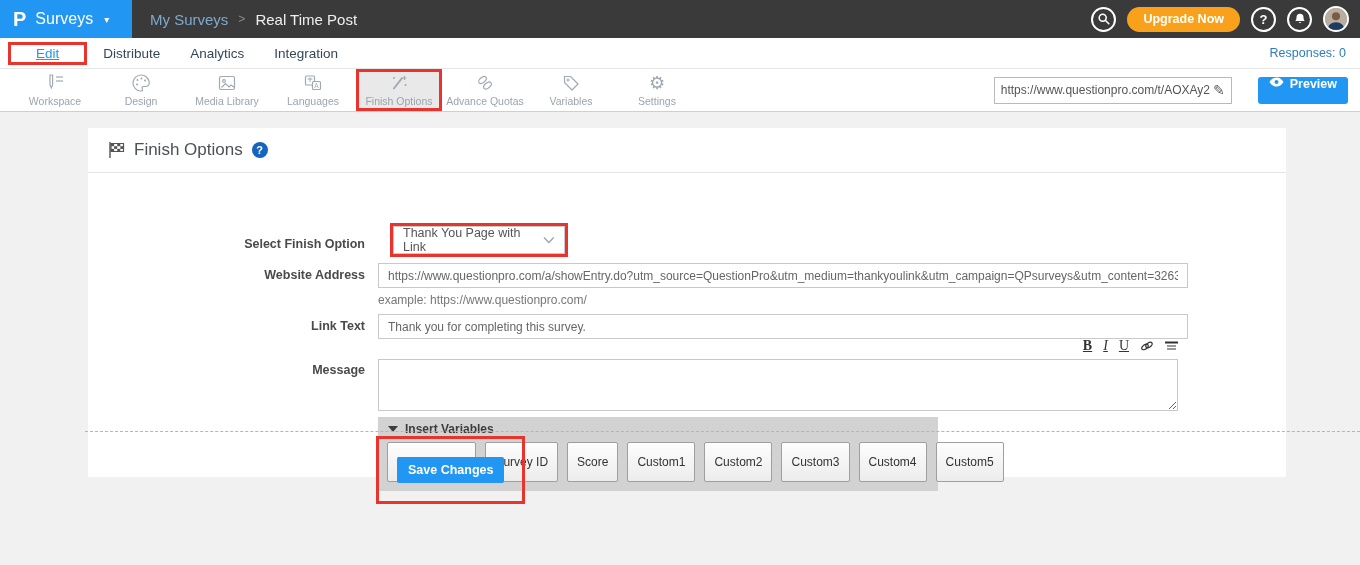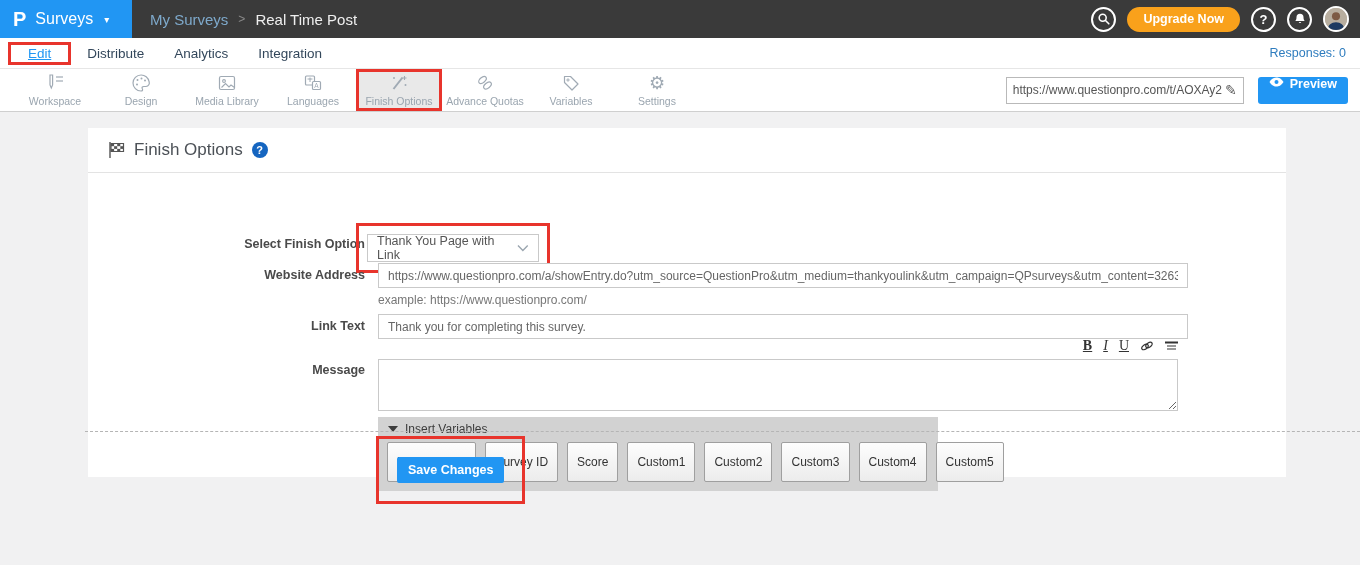--- a/index.html
+++ b/index.html
@@ -23,34 +23,34 @@
                 color:#fff; font-weight:bold; font-size:13px; }
   .upgrade-btn { height:25px; background:#f9a11b; border:none; border-radius:13px; color:#fff;
                  font-weight:bold; font-size:12.5px; padding:0 16px; cursor:pointer;
                  font-family:"Liberation Sans", sans-serif; }
   .avatar { width:26px; height:26px; border:2px solid #fff; border-radius:50%; overflow:hidden;
             cursor:pointer; background:#b3a99c; }
 
   
   .navtabs { height:30px; background:#fff; display:flex; align-items:center; padding-left:8px; }
   .tab { font-size:13.5px; color:#33475b; font-weight:500; margin-right:30px; cursor:pointer; }
-  .tab.active { color:#2196f3; text-decoration:underline; border:3px solid #e8342c; padding:1px 17px;
+  .tab.active { color:#2196f3; text-decoration:underline; border:3px solid #e8342c; padding:1px 25px;
                 margin-right:16px; }
   .responses { margin-left:auto; margin-right:14px; font-size:12.5px; color:#2e7cbe; }
 
   
   .toolbar { height:44px; background:#fff; border-top:1px solid #e6e6e6; border-bottom:1px solid #cfcfcf;
              display:flex; align-items:stretch; padding-left:12px; }
   .tool { width:86px; display:flex; flex-direction:column; align-items:center; justify-content:center;
           gap:2px; cursor:pointer; }
   .tool-label { font-size:10.5px; color:#9aa5af; white-space:nowrap; }
   .tool.active { background:#e9e9e9; border:3px solid #e8342c; }
   .tool svg, .tool .glyph-icon { height:20px; }
   .glyph-icon { font-size:18px; color:#a0aab4; line-height:20px; }
-  .toolbar-right { margin-left:auto; display:flex; align-items:center; gap:14px; margin-right:12px; }
+  .toolbar-right { margin-left:auto; display:flex; align-items:center; gap:26px; margin-right:12px; }
   .urlbox { width:238px; height:27px; border:1px solid #b9b9b9; background:#fff; display:flex;
             align-items:center; padding:0 6px; }
   .urlbox input { flex:1; border:none; outline:none; font-size:12px; color:#555; min-width:0;
                   font-family:"Liberation Sans", sans-serif; }
   .pencil { color:#555; font-size:14px; cursor:pointer; }
   .preview-btn { height:27px; background:#2196f3; color:#fff; border:none; border-radius:3px;
                  font-size:12.5px; font-weight:bold; padding:0 11px; display:flex; align-items:flex-start;
                  gap:6px; cursor:pointer; font-family:"Liberation Sans", sans-serif; }
 
   
@@ -59,21 +59,21 @@
                 padding-left:20px; gap:9px; }
   .card-title h1 { font-size:17px; font-weight:400; color:#4c5157; }
   .help-dot { width:16px; height:16px; border-radius:50%; background:#1565c0; color:#fff;
               font-size:11px; font-weight:bold; display:flex; align-items:center; justify-content:center;
               cursor:pointer; }
   .form { position:relative; height:304px; }
   .flabel { position:absolute; left:0; width:277px; text-align:right; font-size:12.5px;
             font-weight:bold; color:#4a4a4a; }
   .red-outline { border:3px solid #e8342c; }
 
-  .selwrap { position:absolute; left:268px; top:50px; padding:8px; }
+  .selwrap { position:absolute; left:302px; top:50px; padding:0; }
   .selectbox { width:172px; height:28px; border:1px solid #c9c9c9; background:#fff; display:flex;
                align-items:center; justify-content:space-between; padding:0 9px; cursor:pointer; }
   .selectbox span { font-size:12.5px; color:#555; }
 
   .tinput { position:absolute; left:290px; width:810px; height:25px; border:1px solid #c9c9c9;
             font-size:12px; color:#666; padding:0 9px; outline:none;
             font-family:"Liberation Sans", sans-serif; }
   .example { position:absolute; left:290px; top:120px; font-size:12px; color:#777; }
 
   .fmtbar { position:absolute; left:290px; top:166px; width:800px; display:flex;
@@ -82,21 +82,21 @@
          text-decoration:underline; cursor:pointer; line-height:1; }
   .fmt.b { font-weight:bold; } .fmt.i { font-style:italic; }
   .msgarea { position:absolute; left:290px; top:186px; width:800px; height:52px;
              border:1px solid #c9c9c9; resize:both; font-size:12px; color:#444; padding:5px 8px;
              outline:none; font-family:"Liberation Sans", sans-serif; }
 
   .varpanel { position:absolute; left:290px; top:244px; width:560px; background:#d2d2d2; }
   .varhead { display:flex; align-items:center; gap:7px; padding:5px 10px 3px; cursor:pointer; }
   .varhead .tri { width:0; height:0; border-left:5px solid transparent; border-right:5px solid transparent;
                   border-top:6px solid #3c3c3c; }
-  .varhead span { font-size:12px; font-weight:normal; color:#3c3c3c; }
+  .varhead span { font-size:12px; font-weight:bold; color:#3c3c3c; }
   .varbtns { display:flex; gap:9px; padding:3px 9px 9px; }
   .varbtn { background:linear-gradient(#fdfdfd,#ececec); border:1px solid #9f9f9f; border-radius:2px;
             font-size:12px; color:#333; padding:12px 9px; cursor:pointer; white-space:nowrap;
             font-family:"Liberation Sans", sans-serif; }
 
   .dashed-sep { position:absolute; left:85px; right:0; top:431px; border-top:1px dashed #b5b5b5; }
   .savewrap { position:absolute; left:376px; top:436px; padding:18px; border:3px solid #e8342c; }
   .save-btn { background:#2196f3; color:#fff; border:none; border-radius:2px; font-size:12.5px;
               font-weight:bold; padding:6px 11px; cursor:pointer;
               font-family:"Liberation Sans", sans-serif; }

